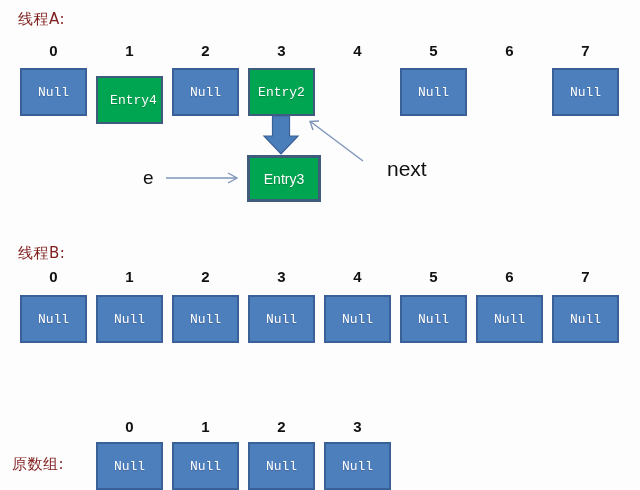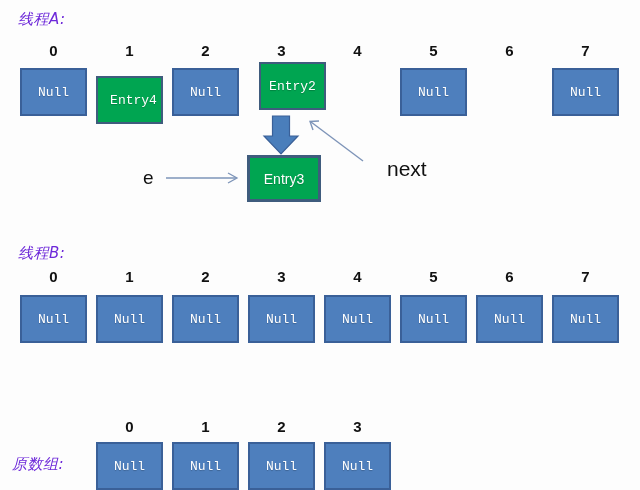--- a/index.html
+++ b/index.html
@@ -15,25 +15,24 @@
     width: 640px;
     height: 490px;
     background: #fdfdfd;
     overflow: hidden;
   }
 
   
   .row-label {
     position: absolute;
     font-size: 15px;
-    color: #6d28d9;
+    color: #7f1d1d;
     font-family: "DejaVu Sans", "Liberation Sans", sans-serif;
     letter-spacing: 0.5px;
     white-space: nowrap;
-    font-style: italic;
   }
 
   
   .index-num {
     position: absolute;
     font-size: 15px;
     font-weight: 700;
     color: #111111;
     text-align: center;
     width: 67px;
@@ -112,21 +111,21 @@
   <div class="index-num" style="left:172px; top:42px;">2</div>
   <div class="index-num" style="left:248px; top:42px;">3</div>
   <div class="index-num" style="left:324px; top:42px;">4</div>
   <div class="index-num" style="left:400px; top:42px;">5</div>
   <div class="index-num" style="left:476px; top:42px;">6</div>
   <div class="index-num" style="left:552px; top:42px;">7</div>
 
   <div class="cell blue" style="left:20px;  top:68px;">Null</div>
   <div class="cell green" style="left:96px;  top:76px;padding-left:8px;">Entry4</div>
   <div class="cell blue" style="left:172px; top:68px;">Null</div>
-  <div class="cell green" style="left:248px; top:62px;margin-left:11px;">Entry2</div>
+  <div class="cell green" style="left:248px; top:68px;">Entry2</div>
   <div class="cell blue" style="left:400px; top:68px;">Null</div>
   <div class="cell blue" style="left:552px; top:68px;">Null</div>
 
   <div class="node-box" style="left:247px; top:155px;">Entry3</div>
 
   <div class="free-label" id="label-e">e</div>
   <div class="free-label" id="label-next">next</div>
 
   <svg class="arrow-layer" viewBox="0 0 640 490">
 

